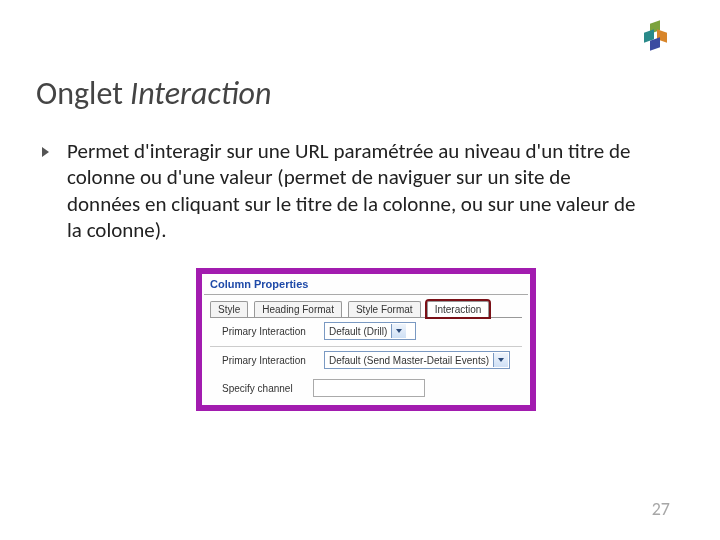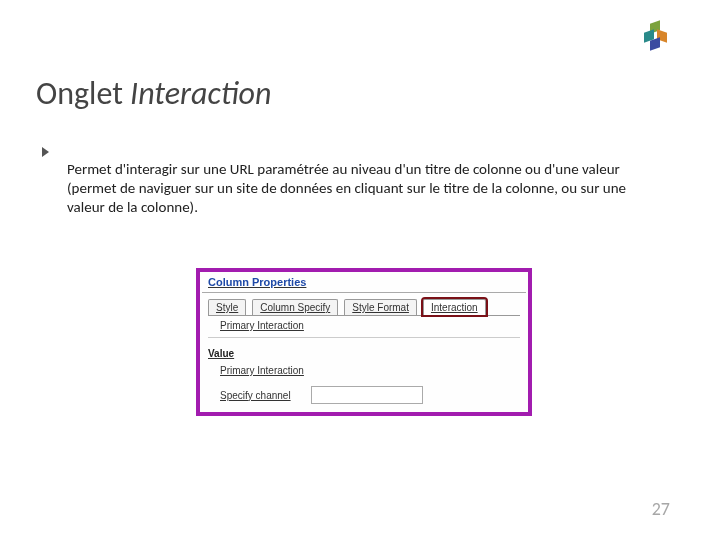--- a/index.html
+++ b/index.html
@@ -51,37 +51,35 @@
   .bullet-icon {
     width: 0; height: 0;
     margin-top: 9px;
     margin-right: 18px;
     border-top: 5px solid transparent;
     border-bottom: 5px solid transparent;
     border-left: 7px solid #555;
     flex: none;
   }
   .bullet-text {
-    font-size: 15px;
+    font-size: 21px;
     line-height: 1.25;
     color: #222;
-    margin-top: 22px;
   }
 
   .panel {
     position: absolute;
     left: 196px;
     top: 268px;
     width: 328px;
-    border: 4px solid #a21caf;
+    border: 6px solid #a21caf;
     background: #fefefe;
     font-family: "Tahoma", "Segoe UI", Arial, sans-serif;
     font-size: 10px;
     color: #333;
-    text-decoration: underline;
   }
   .panel-title {
     color: #1f4aa8;
     font-weight: bold;
     font-size: 11px;
     padding: 4px 8px 4px 8px;
   }
   .panel-sep {
     border-top: 1px solid #aaa;
     margin: 0 2px;
@@ -188,35 +186,50 @@
     <div class="bullet-icon"></div>
     <div class="bullet-text">Permet d'interagir sur une URL paramétrée au niveau d'un titre de colonne ou d'une valeur (permet de naviguer sur un site de données en cliquant sur le titre de la colonne, ou sur une valeur de la colonne).</div>
   </div>
 
   <div class="panel">
     <div class="panel-title">Column Properties</div>
     <div class="panel-sep"></div>
 
     <div class="tabs">
       <div class="tab">Style</div>
-      <div class="tab">Column Specify</div>
+      <div class="tab">Heading Format</div>
       <div class="tab">Style Format</div>
       <div class="tab active">Interaction</div>
     </div>
     <div class="tabline"></div>
 
     <div class="field-row">
       <span class="field-label">Primary Interaction</span>
+      <div class="select" style="width:90px;">
+        <span class="select-text">Default (Drill)</span>
+        <span class="select-btn">
+          <svg width="8" height="6">
+              <polygon points="1,1 7,1 4,5" fill="#2a4a7a"></polygon>
+            </svg>
+        </span>
+      </div>
     </div>
 
     <div class="value-sep"></div>
 
-    <div class="section-label">Value</div>
     <div class="field-row">
       <span class="field-label">Primary Interaction</span>
+      <div class="select" style="width:184px;">
+        <span class="select-text">Default (Send Master-Detail Events)</span>
+        <span class="select-btn">
+          <svg width="8" height="6">
+              <polygon points="1,1 7,1 4,5" fill="#2a4a7a"></polygon>
+            </svg>
+        </span>
+      </div>
     </div>
     <div class="channel-row">
       <span class="field-label">Specify channel</span>
       <div class="channel-input"></div>
     </div>
   </div>
 
   <div class="page-num">27</div>
 
 </div>

